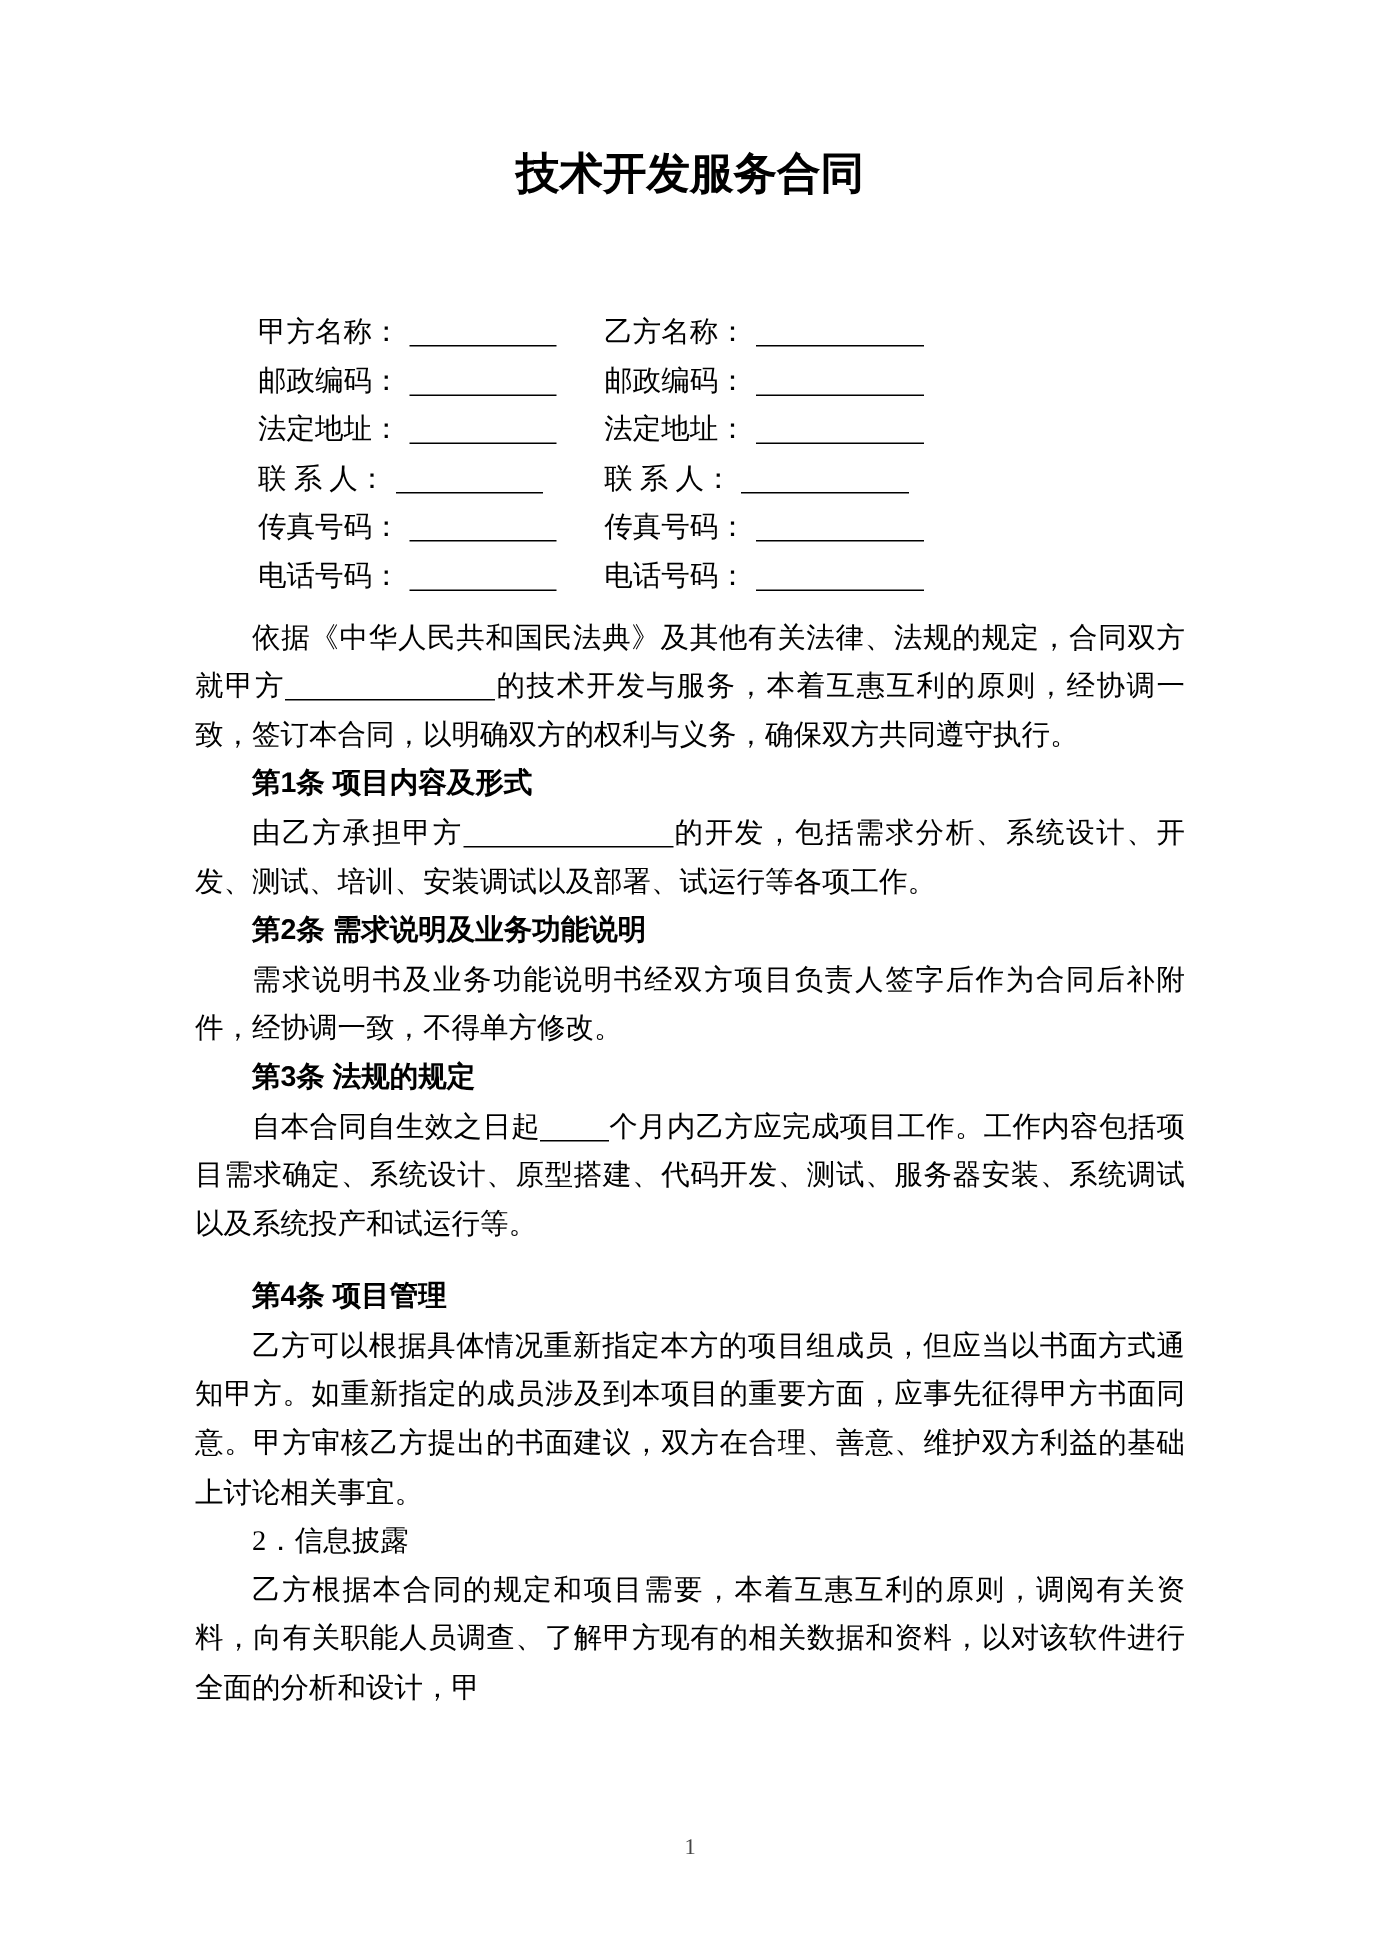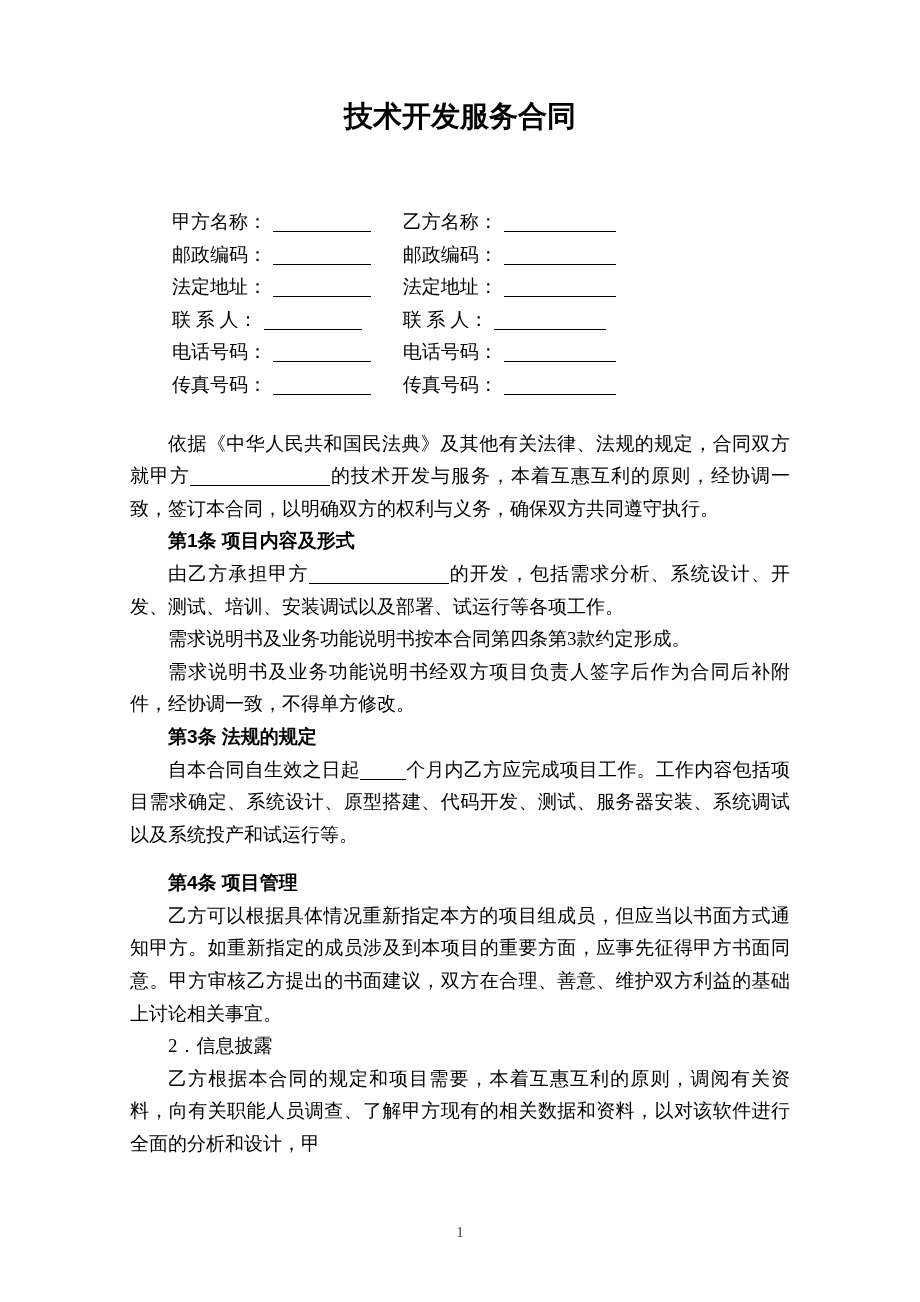--- a/index.html
+++ b/index.html
@@ -20,21 +20,21 @@
   .title {
     margin: 0;
     text-align: center;
     font-size: 29px;
     line-height: 40px;
     font-weight: bold;
     font-family: "Liberation Sans", "DejaVu Sans", sans-serif;
   }
   .parties {
     margin-top: 70px;
-    margin-bottom: 26px;
+    margin-bottom: 8px;
   }
   .form-row {
     padding-left: 42px;
     line-height: 32.6px;
     white-space: nowrap;
   }
   .field-left {
     display: inline-block;
     width: 226px;
     vertical-align: baseline;
@@ -97,35 +97,35 @@
       </div>
       <div class="form-row">
         <span class="field-left"><span>法定地址：</span><span class="blank blank-left"></span></span>
         <span class="field-right"><span>法定地址：</span><span class="blank blank-right"></span></span>
       </div>
       <div class="form-row">
         <span class="field-left"><span>联 系 人：</span><span class="blank blank-left"></span></span>
         <span class="field-right"><span>联 系 人：</span><span class="blank blank-right"></span></span>
       </div>
       <div class="form-row">
+        <span class="field-left"><span>传真号码：</span><span class="blank blank-left"></span></span>
+        <span class="field-right"><span>传真号码：</span><span class="blank blank-right"></span></span>
+      </div>
+      <div class="form-row">
         <span class="field-left"><span>电话号码：</span><span class="blank blank-left"></span></span>
         <span class="field-right"><span>电话号码：</span><span class="blank blank-right"></span></span>
-      </div>
-      <div class="form-row">
-        <span class="field-left"><span>传真号码：</span><span class="blank blank-left"></span></span>
-        <span class="field-right"><span>传真号码：</span><span class="blank blank-right"></span></span>
       </div>
     </div>
 
     <p class="para"><span>依据《中华人民共和国民法典》及其他有关法律、法规的规定，合同双方就甲方</span><span class="blank blank-inline"></span><span>的技术开发与服务，本着互惠互利的原则，经协调一致，签订本合同，以明确双方的权利与义务，确保双方共同遵守执行。</span></p>
 
     <p class="clause">第1条 项目内容及形式</p>
     <p class="para"><span>由乙方承担甲方</span><span class="blank blank-inline"></span><span>的开发，包括需求分析、系统设计、开发、测试、培训、安装调试以及部署、试运行等各项工作。</span></p>
 
-    <p class="para">需求说明书及业务功能说明书按本合同第四条第3款约定形成。</p>
+    <p class="clause">第2条 需求说明及业务功能说明</p>
     <p class="para">需求说明书及业务功能说明书经双方项目负责人签字后作为合同后补附件，经协调一致，不得单方修改。</p>
 
     <p class="clause">第3条 法规的规定</p>
     <p class="para"><span>自本合同自生效之日起</span><span class="blank blank-short"></span><span>个月内乙方应完成项目工作。工作内容包括项目需求确定、系统设计、原型搭建、代码开发、测试、服务器安装、系统调试以及系统投产和试运行等。</span></p>
 
     <div class="spacer"></div>
 
     <p class="clause">第4条 项目管理</p>
     <p class="para">乙方可以根据具体情况重新指定本方的项目组成员，但应当以书面方式通知甲方。如重新指定的成员涉及到本项目的重要方面，应事先征得甲方书面同意。甲方审核乙方提出的书面建议，双方在合理、善意、维护双方利益的基础上讨论相关事宜。</p>
     <p class="para">2．信息披露</p>

